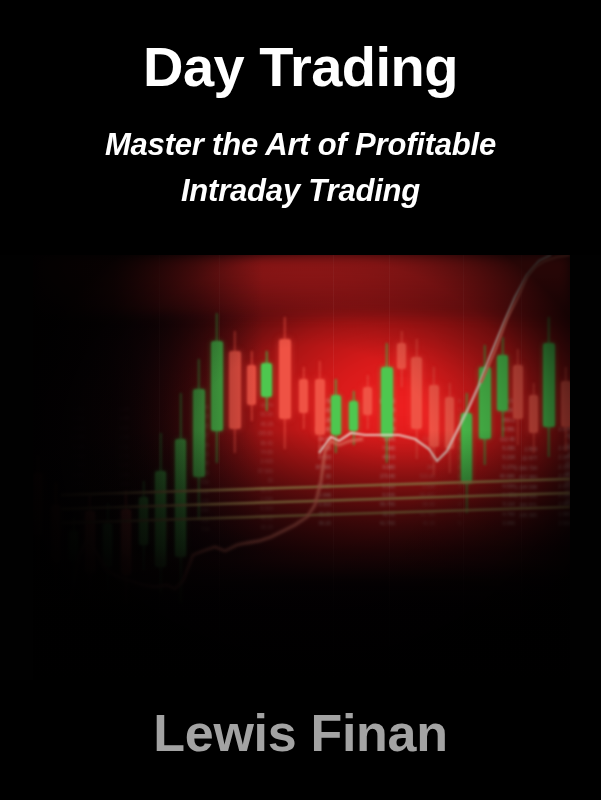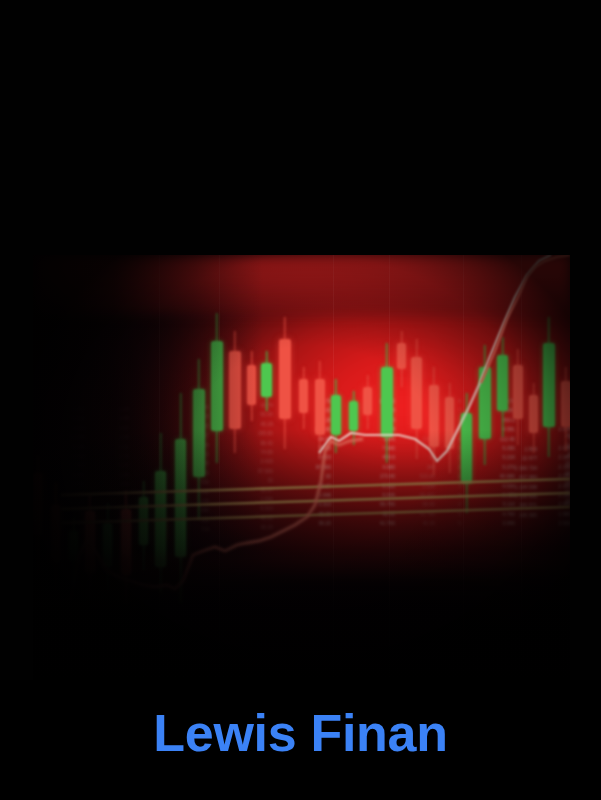--- a/index.html
+++ b/index.html
@@ -70,21 +70,21 @@
     text-align: center;
   }
   .author-name {
     margin: 0;
     padding-top: 22px;
     font-family: "Liberation Sans", sans-serif;
     font-weight: bold;
     font-size: 52px;
     line-height: 62px;
     letter-spacing: -0.3px;
-    color: #3b82f6;
+    color: #a3a3a3;
   }
 
   
   .photo {
     position: absolute;
     left: 33px;
     top: 255px;
     width: 537px;
     height: 425px;
     overflow: hidden;
@@ -551,18 +551,25 @@
         </g>
       </svg>
     </div>
 
     <div class="reflection"></div>
     <div class="glow-left-dark"></div>
     <div class="glow-bottom-dark"></div>
     <div class="vignette"></div>
   </div>
 
+  <div class="text-top">
+    <h1 class="book-title">Day Trading</h1>
+    <h2 class="book-subtitle">
+      <span class="sub-line">Master the Art of Profitable</span>
+      <span class="sub-line">Intraday Trading</span>
+    </h2>
+  </div>
 
   <div class="text-bottom">
     <div class="author-name">Lewis Finan</div>
   </div>
 
 </div>
 
 </body></html>

